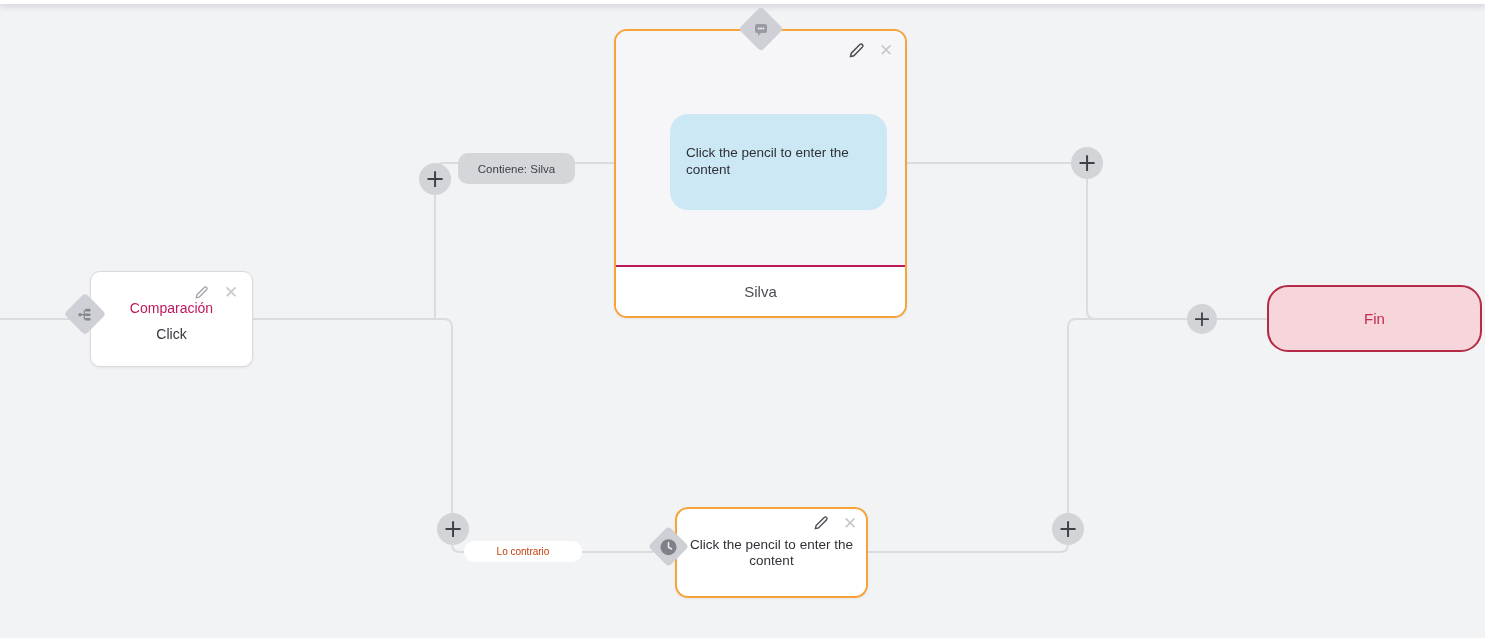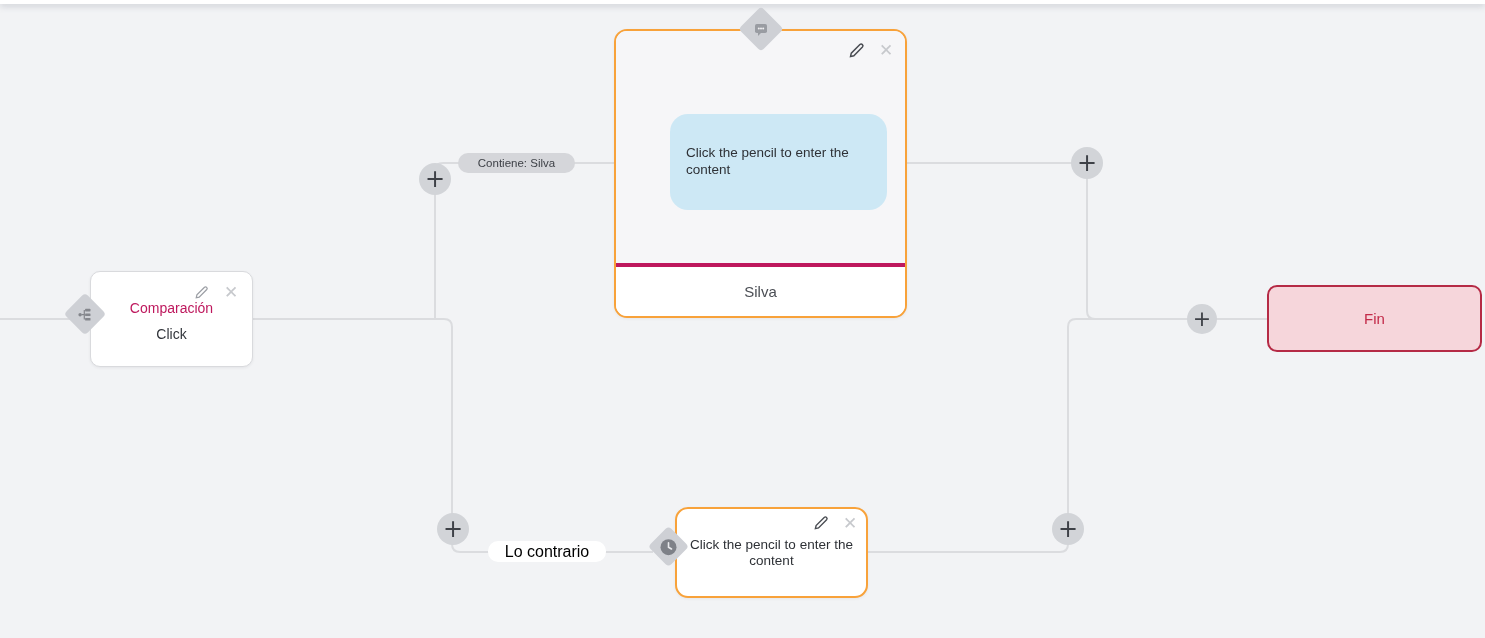--- a/index.html
+++ b/index.html
@@ -61,34 +61,34 @@
   .cmp-sub{position:absolute;left:0;right:0;top:54px;text-align:center;font-size:14px;color:#32353b;}
 
   
   .bubble{
     position:absolute;background:#cde8f5;border-radius:18px;
     color:#2e3136;font-size:13.5px;line-height:1.25;
     display:flex;align-items:center;box-sizing:border-box;padding:14px 16px;
   }
   .card-footer{
     position:absolute;left:0;right:0;bottom:0;height:49px;
-    background:#ffffff;border-top:4px solid #be185d;
+    background:#ffffff;border-top:2px solid #be185d;
     border-radius:0 0 11px 11px;display:flex;align-items:center;justify-content:center;
     font-size:15px;color:#4b4e54;
   }
   .msg-body{position:absolute;left:0;right:0;top:0;bottom:49px;background:#f6f6f8;border-radius:11px 11px 0 0;}
 
   .delay-text{
     position:absolute;left:10px;right:10px;top:28px;text-align:center;
     font-size:13.5px;line-height:1.22;color:#2e3136;
   }
 
   
   .end-node{
-    position:absolute;border-radius:10px;border:2px solid #b52a45;
+    position:absolute;border-radius:21px;border:2px solid #b52a45;
     background:#f6d6db;display:flex;align-items:center;justify-content:center;
     font-size:15px;color:#c32b49;box-sizing:border-box;
   }
 </style>
 </head>
 <body>
 
 <div class="canvas">
 
   <svg class="wires" width="1485" height="638">
@@ -100,22 +100,22 @@
   </svg>
 
   <div class="top-edge"></div>
 
   <div class="plus-btn" style="left:419px;top:163px;">+</div>
   <div class="plus-btn" style="left:437px;top:513px;">+</div>
   <div class="plus-btn" style="left:1071px;top:147px;">+</div>
   <div class="plus-btn" style="left:1052px;top:513px;">+</div>
   <div class="plus-btn" style="left:1187px;top:304px;width:30px;height:30px;font-size:22px;">+</div>
 
-  <div class="pill" style="left:458px;top:153px;width:117px;height:20px;background:#d5d6da;">Contiene: Silva</div>
-  <div class="pill" style="left:488px;top:541px;width:118px;height:21px;background:#ffffff;font-size:16px;color:#000000;">Lo contrario</div>
+  <div class="pill" style="left:458px;top:153px;width:117px;height:31px;background:#d5d6da;">Contiene: Silva</div>
+  <div class="pill" style="left:464px;top:541px;width:118px;height:21px;background:#ffffff;font-size:10px;color:#c2410c;">Lo contrario</div>
 
   <div class="node" style="left:90px;top:271px;width:163px;height:96px;">
     <div class="icon-btn" style="right:42px;top:11px;">
       <svg width="15" height="15" viewBox="0 0 16 16">
         <path d="M11.2 2.4a1.7 1.7 0 0 1 2.4 2.4l-8.1 8.1-3.1.7.7-3.1z" fill="none" stroke="#9b9ea4" stroke-width="1.3"></path>
       </svg>
     </div>
     <div class="icon-btn" style="right:12px;top:11px;">
       <span class="x-glyph">✕</span>
     </div>

